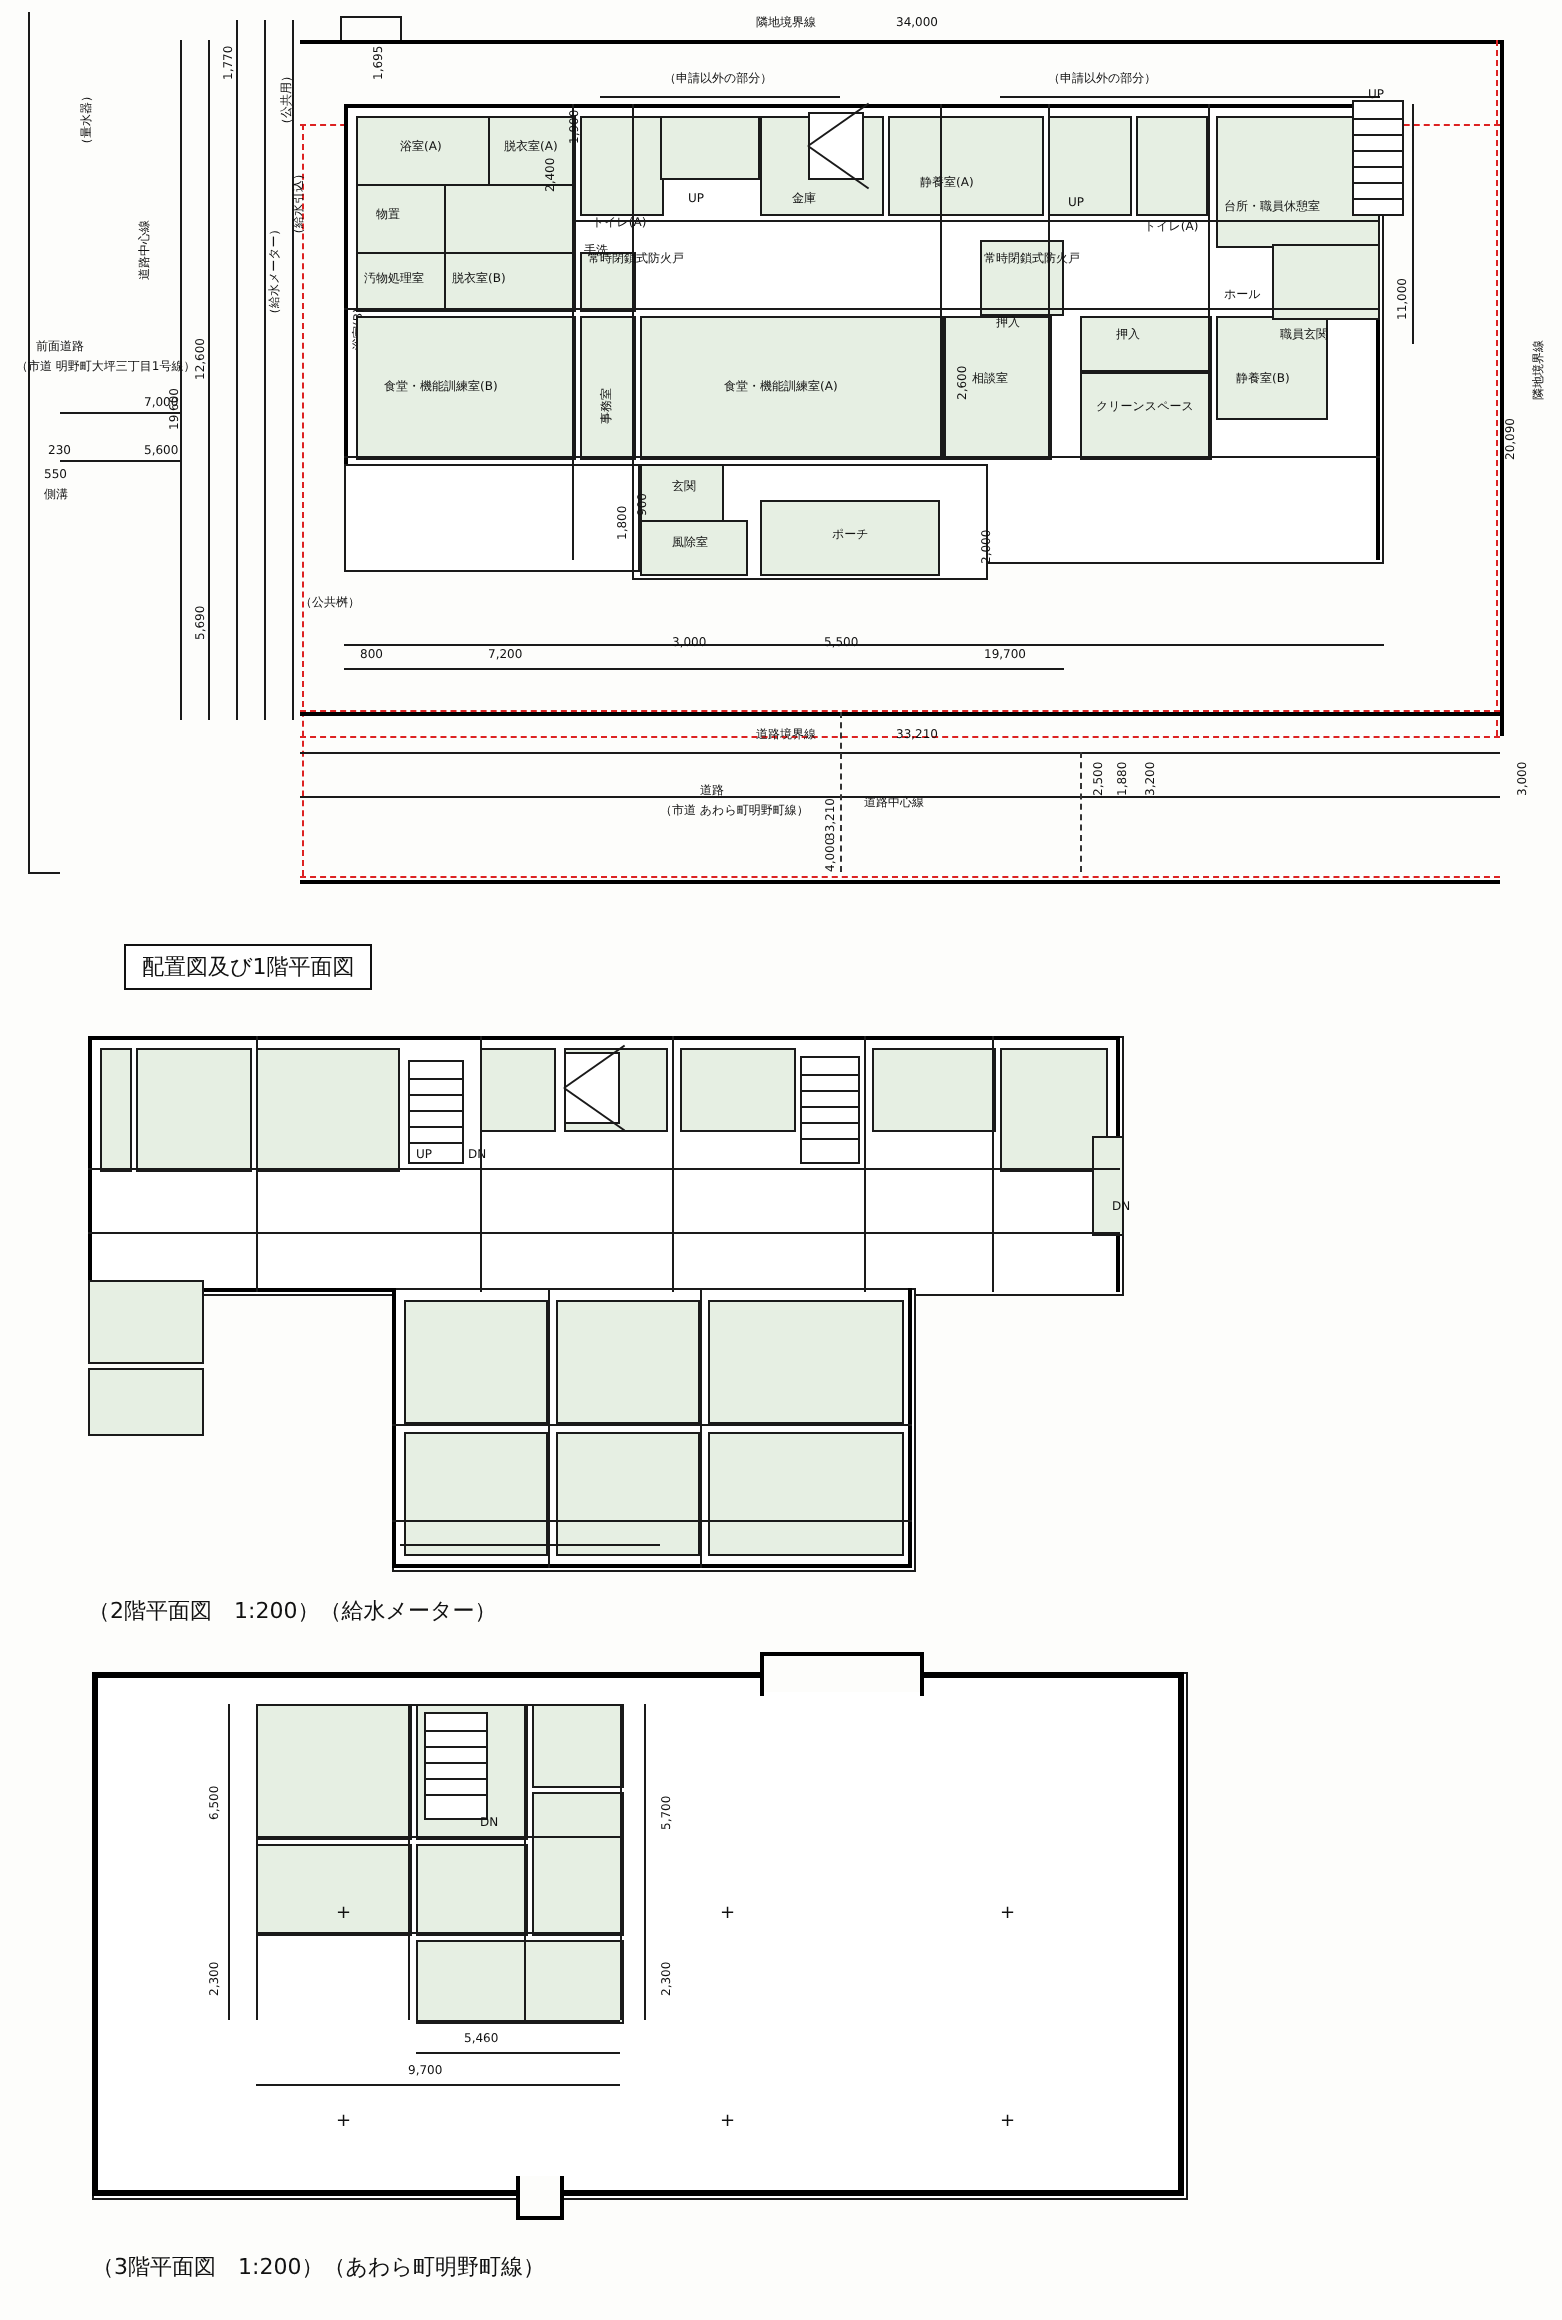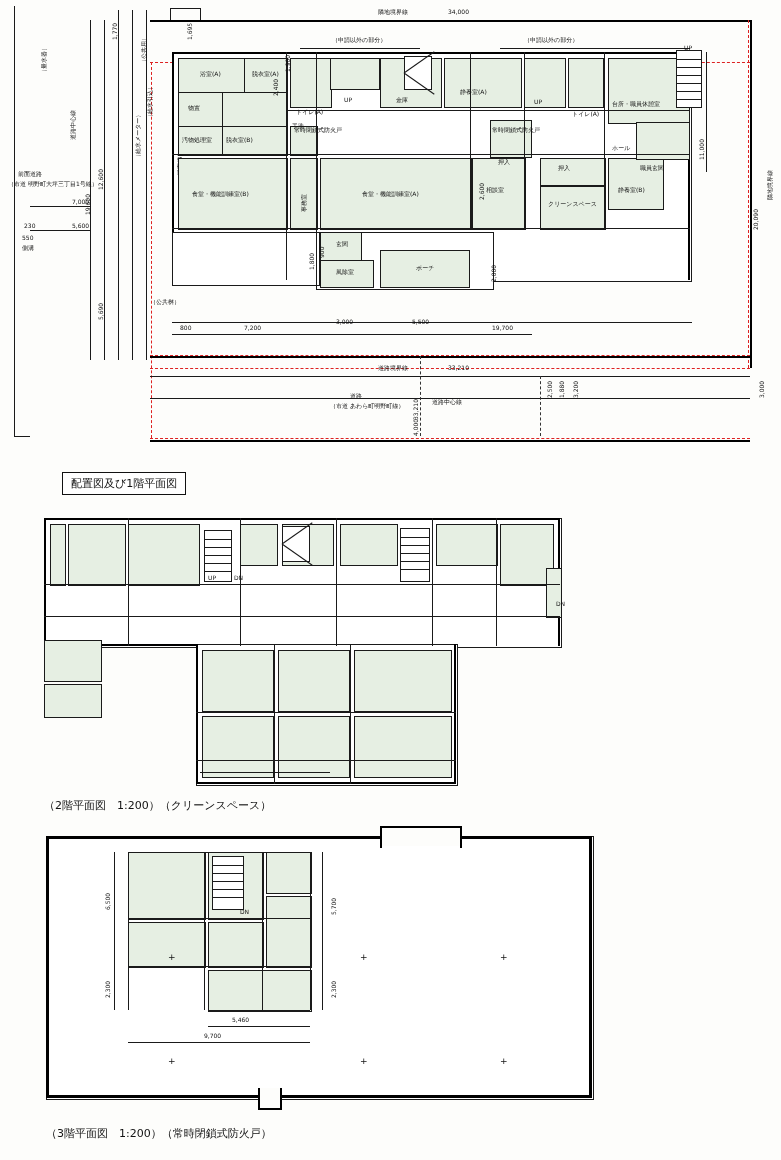--- a/index.html
+++ b/index.html
@@ -295,21 +295,21 @@
     <div class="ln v" style="left:240px;top:518px;height:128px;"></div>
     <div class="ln v" style="left:336px;top:518px;height:128px;"></div>
     <div class="ln v" style="left:432px;top:518px;height:128px;"></div>
     <div class="ln v" style="left:496px;top:518px;height:128px;"></div>
     <div class="ln v" style="left:274px;top:644px;height:140px;"></div>
     <div class="ln v" style="left:350px;top:644px;height:140px;"></div>
 
     <div class="fill" style="left:44px;top:640px;width:56px;height:40px;"></div>
     <div class="fill" style="left:44px;top:684px;width:56px;height:32px;"></div>
   </div>
-  <div class="caption" style="left:44px;top:798px;">（2階平面図　1:200）（クリーンスペース）</div>
+  <div class="caption" style="left:44px;top:798px;">（2階平面図　1:200）（給水メーター）</div>
 
   <div>
     <div class="room" style="left:46px;top:836px;width:546px;height:262px;"></div>
     <div class="ln v thick" style="left:46px;top:836px;height:262px;width:3px;"></div>
     <div class="ln h thick" style="left:46px;top:836px;width:546px;height:3px;"></div>
     <div class="ln v thick" style="left:589px;top:836px;height:262px;width:3px;"></div>
     <div class="ln h thick" style="left:46px;top:1095px;width:546px;height:3px;"></div>
 
     <div class="room" style="left:380px;top:826px;width:80px;height:20px;background:#fdfdfb;border:none;"></div>
     <div class="ln h thick" style="left:380px;top:826px;width:82px;height:2px;"></div>
@@ -360,15 +360,15 @@
     <div class="dimline" style="left:128px;top:1042px;width:182px;"></div>
     <div class="tx" style="left:204px;top:1032px;">9,700</div>
 
     <div class="crossmark" style="left:168px;top:952px;">+</div>
     <div class="crossmark" style="left:168px;top:1056px;">+</div>
     <div class="crossmark" style="left:360px;top:952px;">+</div>
     <div class="crossmark" style="left:360px;top:1056px;">+</div>
     <div class="crossmark" style="left:500px;top:952px;">+</div>
     <div class="crossmark" style="left:500px;top:1056px;">+</div>
   </div>
-  <div class="caption" style="left:46px;top:1126px;">（3階平面図　1:200）（常時閉鎖式防火戸）</div>
+  <div class="caption" style="left:46px;top:1126px;">（3階平面図　1:200）（あわら町明野町線）</div>
 
 </div>
 
 </body></html>

